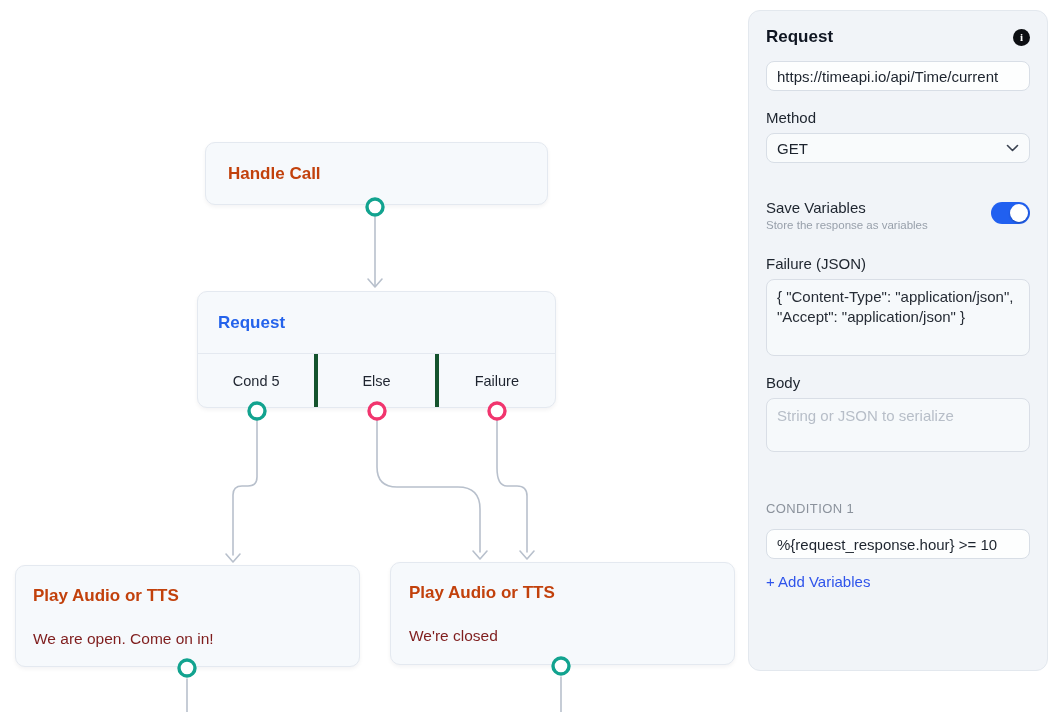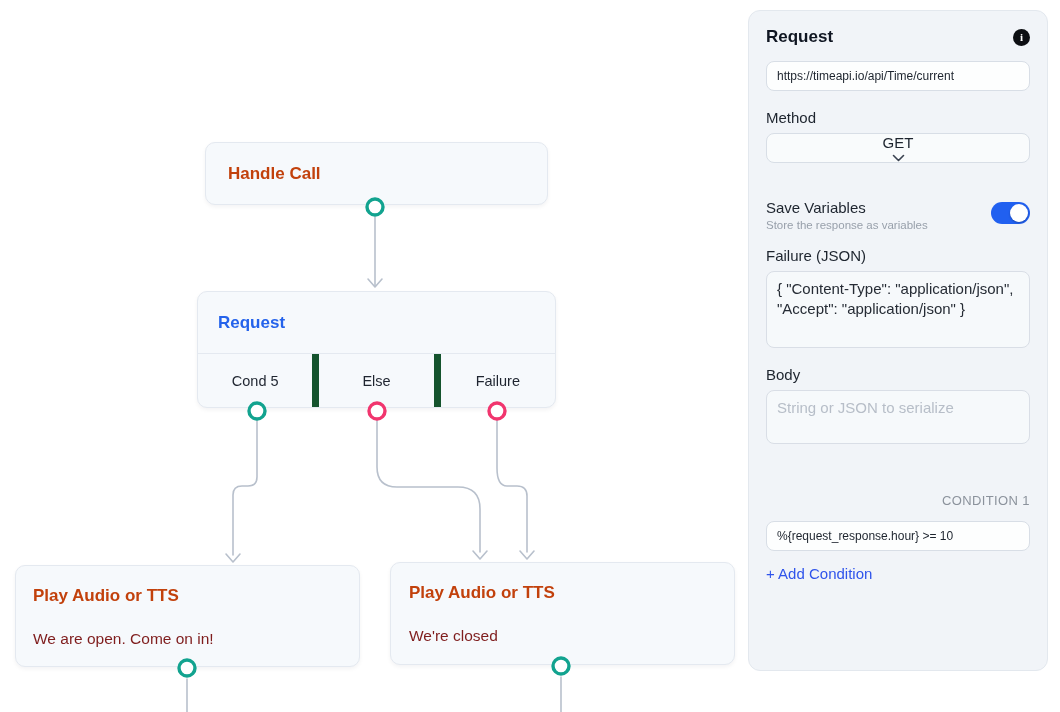--- a/index.html
+++ b/index.html
@@ -23,21 +23,21 @@
     box-shadow:0 2px 4px rgba(16,24,40,.05);
   }
   .node-title{font-size:17px; font-weight:700; color:#c2410c;}
   .node-sub{font-size:15.5px; color:#7f1d1d;}
   #node-handle-call{left:205px; top:142px; width:343px; height:63px; display:flex; align-items:center; padding-left:22px;}
   #node-request{left:197px; top:291px; width:359px; height:117px; display:flex; flex-direction:column;}
   .request-head{height:62px; display:flex; align-items:center; padding-left:20px; border-bottom:1px solid #e4e9f0;}
   .request-title{font-size:17px; font-weight:700; color:var(--accent);}
   .request-outputs{flex:1; display:flex;}
   .output-col{flex:1; display:flex; align-items:center; justify-content:center; font-size:14.5px; color:#1f2530;}
-  .output-col + .output-col{border-left:7px solid #14532d;}
+  .output-col + .output-col{border-left:4px solid #14532d;}
   #node-play-open{left:15px; top:565px; width:345px; height:102px; padding:20px 17px;}
   #node-play-closed{left:390px; top:562px; width:345px; height:103px; padding:20px 18px;}
   .play-title{margin-bottom:24px;}
   
   svg.flow-overlay{position:absolute; left:0; top:0; pointer-events:none;}
   .edge{stroke:var(--edge); stroke-width:1.6; fill:none; stroke-linecap:round; stroke-linejoin:round;}
   .port{fill:#ffffff; stroke-width:3.4;}
   .port-teal{stroke:var(--teal);}
   .port-pink{stroke:var(--pink);}
   
@@ -49,47 +49,47 @@
   .panel-head{display:flex; align-items:center; justify-content:space-between; margin-bottom:14px;}
   .panel-title{font-size:17px; font-weight:700; color:#101622;}
   .info-badge{
     width:17px; height:17px; border-radius:50%; background:#0d0f13; color:#fff;
     font-size:11px; font-weight:700; display:flex; align-items:center; justify-content:center;
     font-family:"Liberation Serif","DejaVu Serif",serif; cursor:pointer;
   }
   .field-label{font-size:15px; color:#1d242e; margin-bottom:7px;}
   .text-input{
     width:100%; height:30px; background:#fdfefe; border:1px solid #d8dee6; border-radius:8px;
-    padding:0 10px; font-size:12px; color:#1d242e; font-family:inherit;
+    padding:0 10px; font-size:15px; color:#1d242e; font-family:inherit;
     white-space:nowrap; overflow:hidden; outline:none;
   }
   .select{
     width:100%; height:30px; background:#f9fbfc; border:1px solid #d8dee6; border-radius:8px;
     padding:0 10px; font-size:15px; color:#1d242e;
-    display:flex; align-items:center; justify-content:space-between; cursor:pointer;flex-direction:column;
+    display:flex; align-items:center; justify-content:space-between; cursor:pointer;
   }
   .gap-md{height:18px;} .gap-lg{height:36px;} .gap-sm{height:13px;}
-  .switch-row{display:flex; align-items:flex-start; justify-content:space-between; margin-bottom:16px;}
+  .switch-row{display:flex; align-items:flex-start; justify-content:space-between; margin-bottom:24px;}
   .switch-sub{font-size:11.5px; color:#98a0ab; margin-top:3px;}
   .toggle{
     width:39px; height:22px; border-radius:12px; background:#2160f0; position:relative; cursor:pointer; flex-shrink:0; margin-top:3px;
   }
   .toggle-knob{
     position:absolute; right:2px; top:2px; width:18px; height:18px; border-radius:50%; background:#fff;
     box-shadow:0 1px 2px rgba(0,0,0,.25);
   }
   .textarea{
     width:100%; background:#f6f9fb; border:1px solid #d9dee6; border-radius:8px;
     padding:7px 10px; font-size:15px; line-height:1.34; color:#262c35; font-family:inherit;
     resize:none; outline:none; display:block;
   }
   .textarea::placeholder{color:#b7bec8;}
   #headers-box{height:77px;}
   #body-box{height:54px;}
-  .condition-label{font-size:13px; color:#8b929c; letter-spacing:.03em; margin-bottom:13px;text-align:right;}
+  .condition-label{font-size:13px; color:#8b929c; letter-spacing:.03em; margin-bottom:13px;}
   .add-condition{font-size:15px; color:#2f54eb; cursor:pointer; display:inline-block; margin-top:14px;}
 </style>
 </head>
 <body>
 
 <div class="canvas">
 
   <div class="node" id="node-handle-call">
     <div class="node-title">Handle Call</div>
   </div>
@@ -186,14 +186,14 @@
   <div class="gap-md"></div>
 
   <div class="field-label">Body</div>
   <textarea class="textarea" id="body-box" spellcheck="false" placeholder="String or JSON to serialize" style=""></textarea>
 
   <div class="gap-lg"></div><div class="gap-sm"></div>
 
   <div class="condition-label">CONDITION 1</div>
   <input class="text-input" type="text" value="%{request_response.hour} &gt;= 10" style="">
 
-  <div class="add-condition">+ Add Condition</div>
+  <div class="add-condition">+ Add Variables</div>
 </div>
 
 </body></html>

